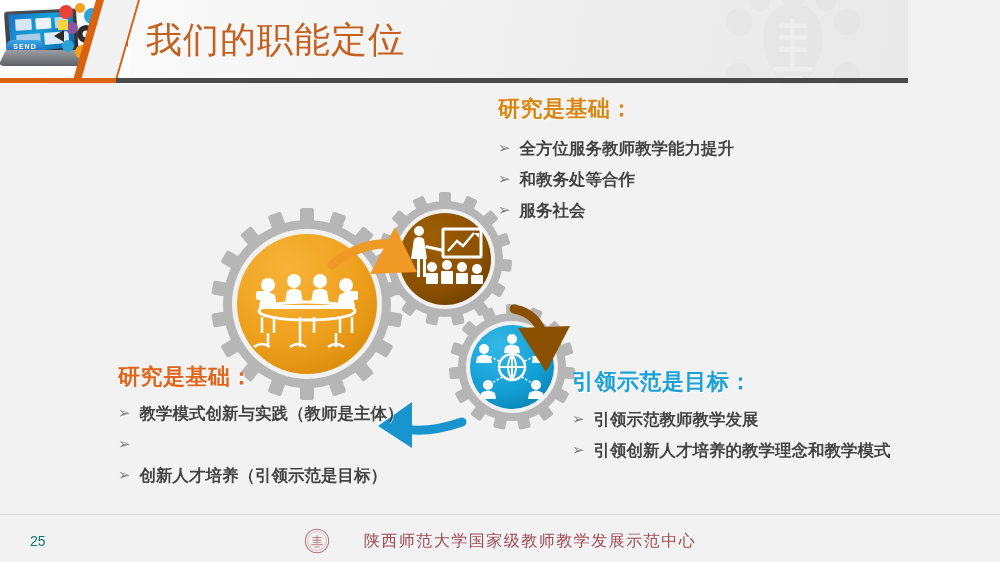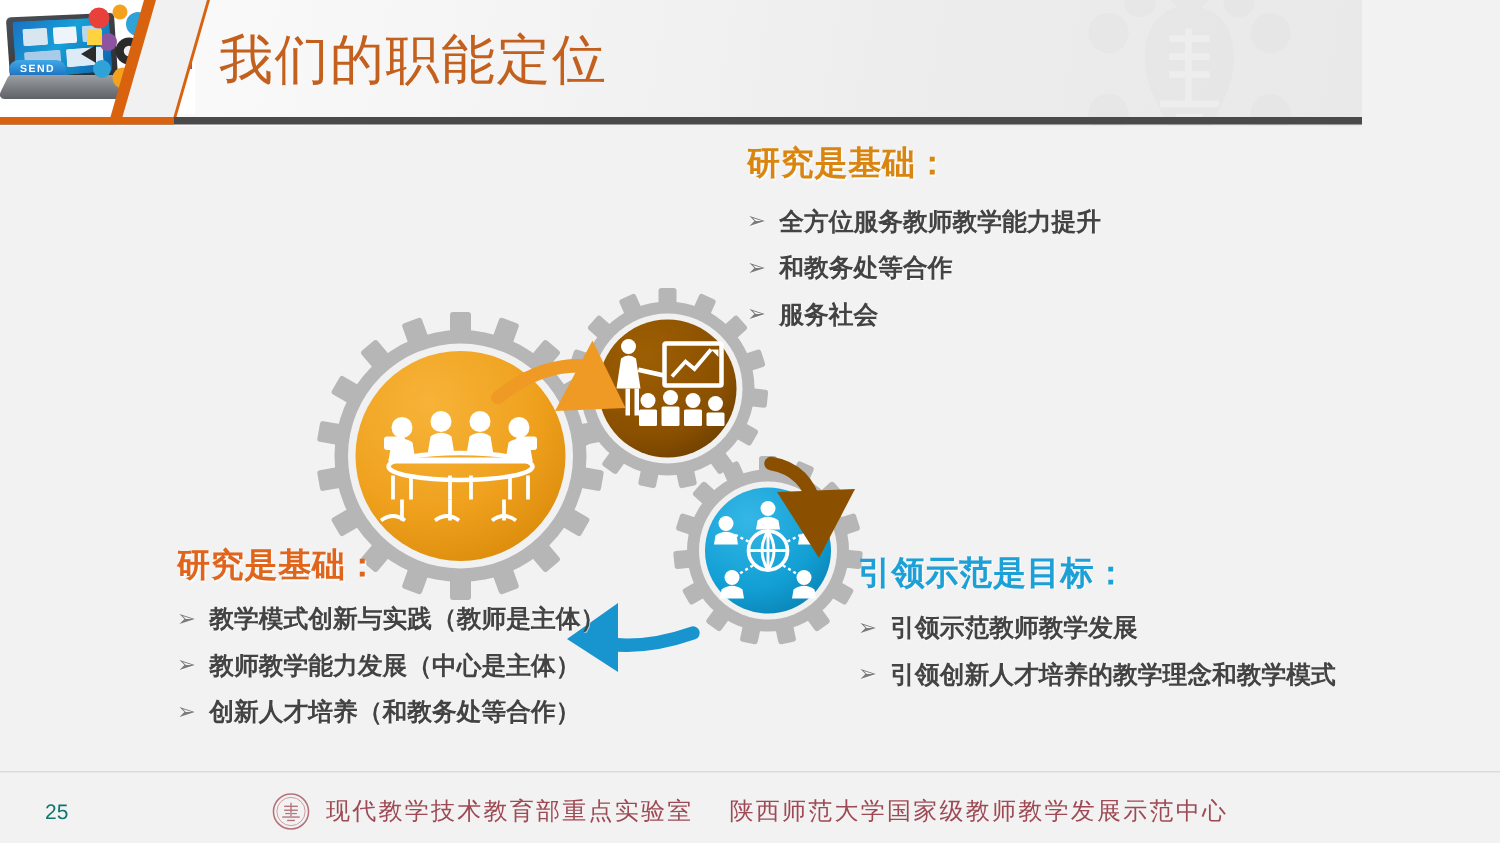--- a/index.html
+++ b/index.html
@@ -502,25 +502,24 @@
 
   <div id="res-block">
     <div class="block-title t-orange2">研究是基础：</div>
     <ul class="bullets">
       <li>
         <span class="bl">➢</span>
         <span class="tx">教学模式创新与实践（教师是主体）</span>
       </li>
       <li>
         <span class="bl">➢</span>
-        <span class="tx">教师教学能力发展（中心是主体）</span>
-      </li>
-      <li>
-        <span class="bl">➢</span>
-        <span class="tx">创新人才培养（和教务处等合作）</span>
+      </li>
+      <li>
+        <span class="bl">➢</span>
+        <span class="tx">创新人才培养（引领示范是目标）</span>
       </li>
     </ul>
   </div>
 
   <div id="lead-block">
     <div class="block-title t-blue">引领示范是目标：</div>
     <ul class="bullets">
       <li>
         <span class="bl">➢</span>
         <span class="tx">引领示范教师教学发展</span>
@@ -544,16 +543,15 @@
       <g fill="#b4737c">
         <rect x="13" y="14" width="14" height="1.4"></rect>
         <rect x="13" y="18" width="14" height="1.4"></rect>
         <rect x="19.3" y="11" width="1.4" height="14"></rect>
         <rect x="11" y="25" width="18" height="1.4"></rect>
         <rect x="16" y="28.5" width="8" height="1.4"></rect>
         <rect x="14" y="21.5" width="5" height="1.2"></rect>
         <rect x="21" y="21.5" width="5" height="1.2"></rect>
       </g>
     </svg>
-    <span class="footer-text" id="footer-text-1">现代教学技术教育部重点实验室</span>
     <span class="footer-text" id="footer-text-2">陕西师范大学国家级教师教学发展示范中心</span>
   </div>
 </div>
 
 </body></html>

